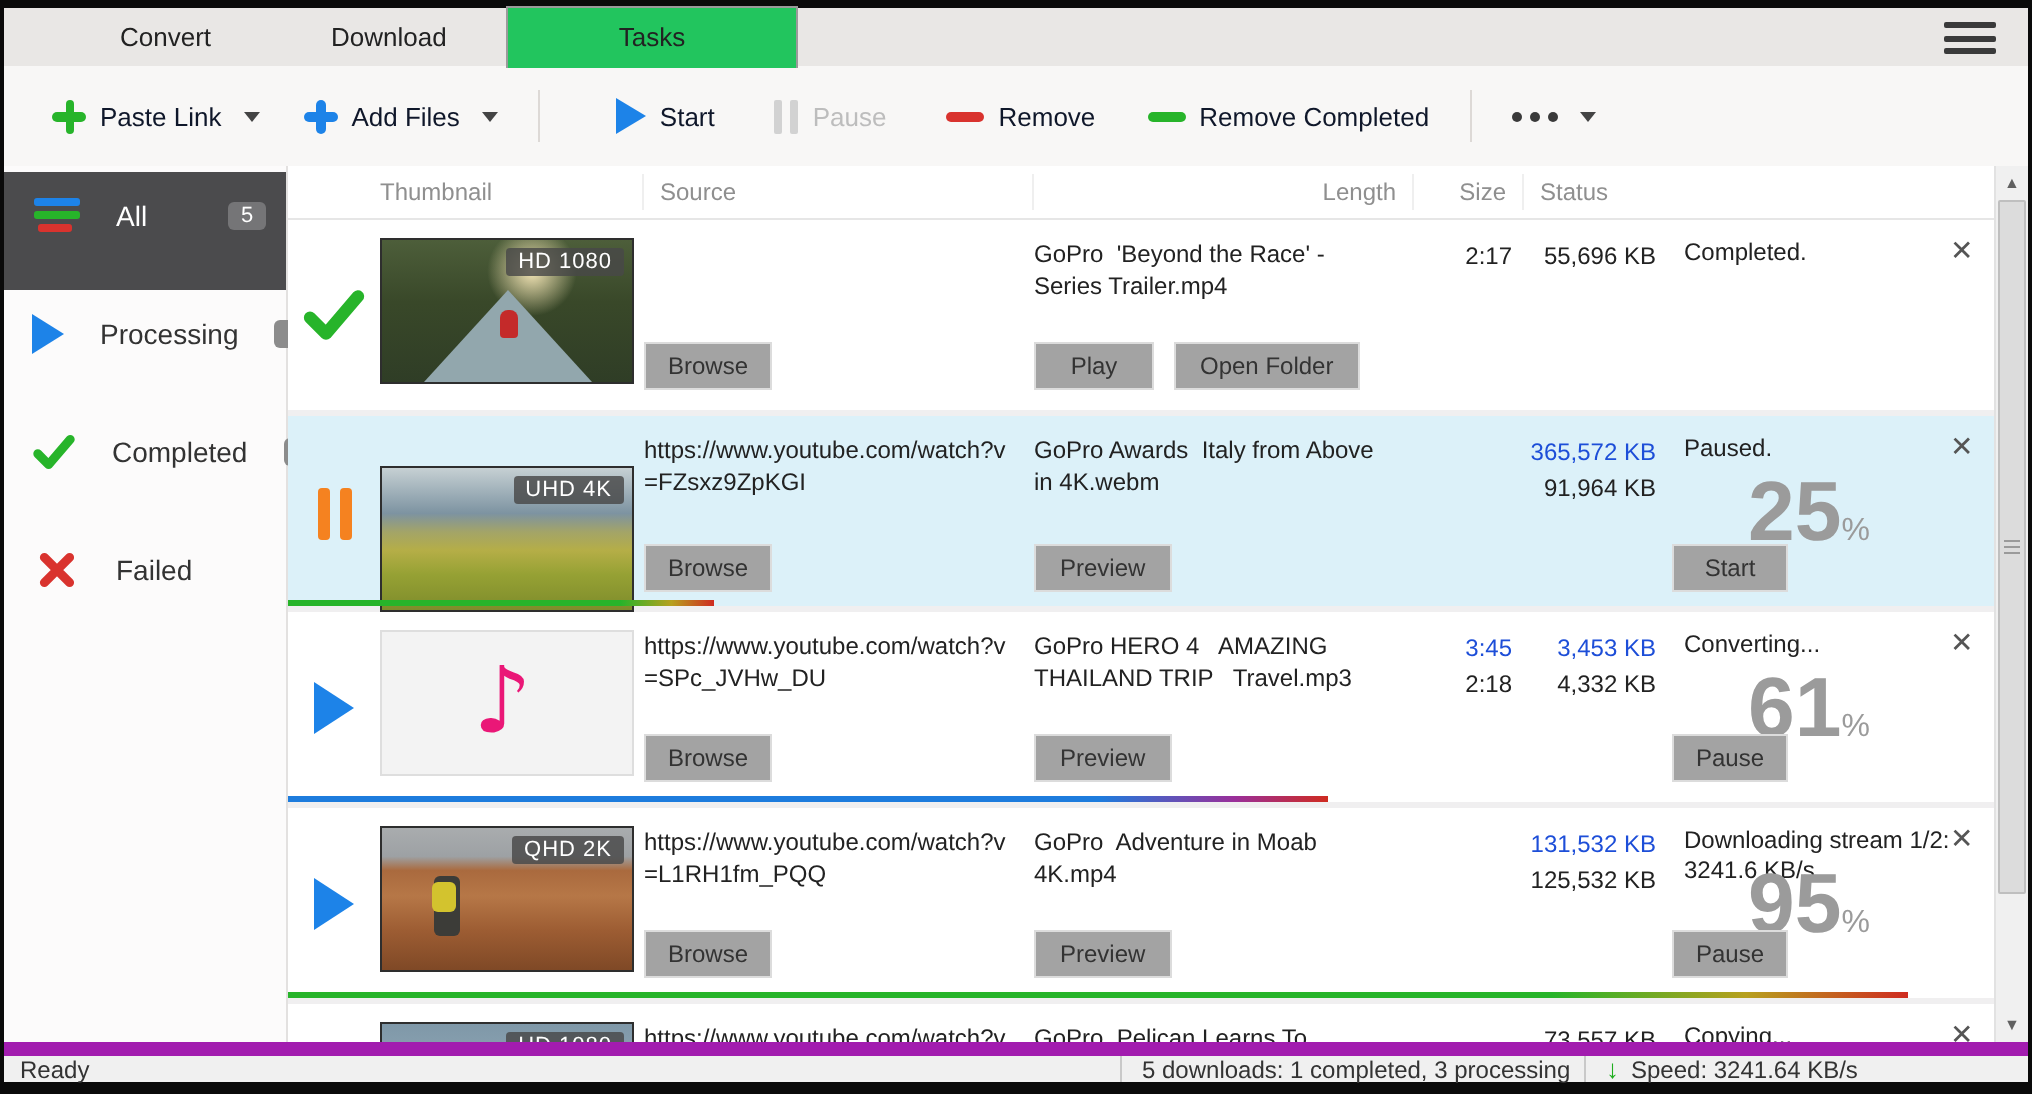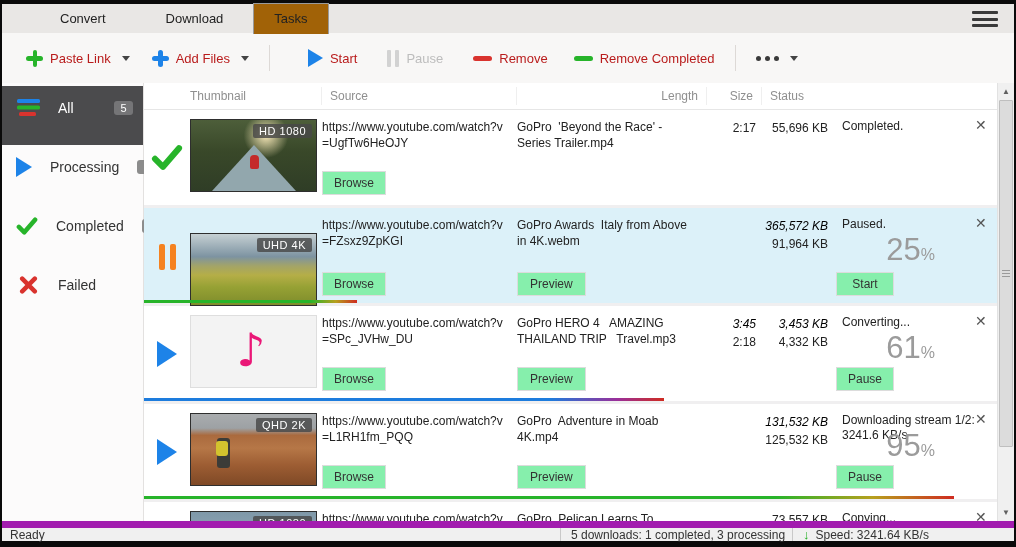--- a/index.html
+++ b/index.html
@@ -3,27 +3,27 @@
 <meta charset="utf-8">
 <style>
   * { margin:0; padding:0; box-sizing:border-box; }
   html,body { width:1016px; height:547px; overflow:hidden; }
   body { font-family:"Liberation Sans", sans-serif; background:#000; }
   .window { position:absolute; inset:0; border:2px solid #0a0a0a; border-top-width:4px; border-bottom-width:6px; background:#f8f7f6; display:flex; flex-direction:column; }
 
   
   .tabbar { position:relative; height:29px; background:#e9e7e5; display:flex; align-items:flex-end; padding-left:28px; flex:0 0 auto; }
   .tab { padding:6px 30px 7px; font-size:13px; color:#222; cursor:default; }
-  .tab.active { background:#a16207; border:1px solid #9a9a9a; border-bottom:none; padding:7px 20px 8px; margin-bottom:-1px; z-index:2; }
+  .tab.active { background:#22c55e; border:1px solid #9a9a9a; border-bottom:none; padding:7px 55px 8px; margin-bottom:-1px; z-index:2; }
   .hamburger { position:absolute; right:16px; top:7px; width:26px; height:16px; display:flex; flex-direction:column; justify-content:space-between; cursor:pointer; }
   .hamburger span { display:block; height:3px; background:#3a3a3a; border-radius:1px; }
 
   
   .toolbar { height:50px; background:#f8f7f6; display:flex; align-items:center; padding:0 10px 0 16px; flex:0 0 auto; }
-  .tbtn { display:flex; align-items:center; gap:7px; padding:6px 8px; font-size:13px; color:#b91c1c; cursor:pointer; white-space:nowrap; }
+  .tbtn { display:flex; align-items:center; gap:7px; padding:6px 8px; font-size:13px; color:#0f172a; cursor:pointer; white-space:nowrap; }
   .tbtn.disabled { color:#bdbdbd; }
   .caret { width:0; height:0; border-left:4px solid transparent; border-right:4px solid transparent; border-top:5px solid #444; margin-left:4px; }
   .tsep { width:1px; height:26px; background:#ddd9d6; margin:0 12px; }
   .icon-plus { width:17px; height:17px; position:relative; }
   .icon-plus::before,.icon-plus::after { content:""; position:absolute; background:currentColor; border-radius:2.5px; }
   .icon-plus::before { left:6.5px; top:0; width:4.5px; height:17px; }
   .icon-plus::after  { top:6.5px; left:0; height:4.5px; width:17px; }
   .icon-tri { width:0; height:0; border-top:9px solid transparent; border-bottom:9px solid transparent; border-left:15px solid #1d83e8; }
   .icon-pausebars { display:flex; gap:4px; }
   .icon-pausebars i { width:4px; height:17px; background:#d2d2d2; border-radius:1px; }
@@ -75,30 +75,30 @@
   .thumb-moab { background:
       linear-gradient(to bottom, #a9acae 0%, #9da1a4 20%, #aa6a3e 30%, #b67747 48%, #9d5d33 72%, #7f4926 100%); }
   .thumb-moab::before { content:""; position:absolute; left:26px; top:24px; width:13px; height:30px; background:#3c3c38; border-radius:3px; }
   .thumb-moab::after { content:""; position:absolute; left:25px; top:27px; width:12px; height:15px; background:#d3c32e; border-radius:3px; }
 
   .thumb-pelican { background: linear-gradient(to bottom, #7f98a8 0%, #93a9b9 45%, #6e8494 100%); }
   .thumb-pelican::before { content:""; position:absolute; left:40px; top:30px; width:34px; height:6px; background:#27313a; border-radius:50% 40% 40% 50%; transform:rotate(-8deg); }
 
   .url, .dest { white-space:pre-wrap; word-break:break-all; line-height:1.35; padding-right:10px; }
   .dest { word-break:normal; }
-  .btn { font-family:"Liberation Sans", sans-serif; font-size:12px; color:#333; background:#86efac; border:1px solid #dcdcdc; padding:4px 0; text-align:center; cursor:pointer; }
+  .btn { font-family:"Liberation Sans", sans-serif; font-size:12px; color:#333; background:#a3a3a3; border:1px solid #dcdcdc; padding:4px 0; text-align:center; cursor:pointer; }
   .browse-btn { position:absolute; bottom:10px; left:0; width:64px; }
   .dest-btns { position:absolute; bottom:10px; left:0; display:flex; gap:10px; }
   .dest-btns .btn { min-width:60px; padding:4px 12px; }
   .length-cell,.size-cell { text-align:right; padding-right:6px; line-height:1.5; }
-  .gray { color:#000000;font-style:italic; }
+  .gray { color:#1d4ed8; }
   .status-cell { padding-left:8px; }
   .status-line2 { margin-top:1px; }
   .pct { position:absolute; right:40px; top:24px; color:#9b9b9b; white-space:nowrap; }
-  .pct-num { font-size:31px; font-weight:400; }
+  .pct-num { font-size:42px; font-weight:700; }
   .pct-sign { font-size:16px; }
   .action-btn { position:absolute; left:2px; bottom:10px; width:58px; }
   .close-cell { padding-top:8px; }
   .close-x { font-size:14px; color:#555; cursor:pointer; line-height:1; display:inline-block; }
   .progress { position:absolute; left:0; bottom:0; height:3px; }
   .pg-green { background:linear-gradient(90deg,#27b42a 0%,#27b42a 78%,#b7a01e 90%,#cf2b20 100%); }
   .pg-blue  { background:linear-gradient(90deg,#1d7cdd 0%,#1d7cdd 78%,#9a2f9a 91%,#cf2b20 100%); }
 
   
   .st-check svg, .st-cross svg { display:block; }
@@ -234,25 +234,28 @@
                 </svg>
               </span>
             </div>
     <div class="cell" style="padding-top:0">
       <div class="thumb thumb-cyclist">
 
         <span class="thumb-badge">HD 1080</span>
       </div>
     </div>
     <div class="cell">
-      <div class="url">https://www.youtube.com/watch?v=UgfTw6HeOJY</div>
       <button class="btn browse-btn">Browse</button>
     </div>
     <div class="cell">
       <div class="dest">GoPro  'Beyond the Race' - Series Trailer.mp4</div>
+      <div class="dest-btns">
+                <button class="btn">Play</button>
+                <button class="btn">Open Folder</button>
+              </div>
     </div>
     <div class="cell length-cell">
 
       <div>2:17</div>
     </div>
     <div class="cell size-cell">
 
       <div>55,696 KB</div>
     </div>
     <div class="cell status-cell">

